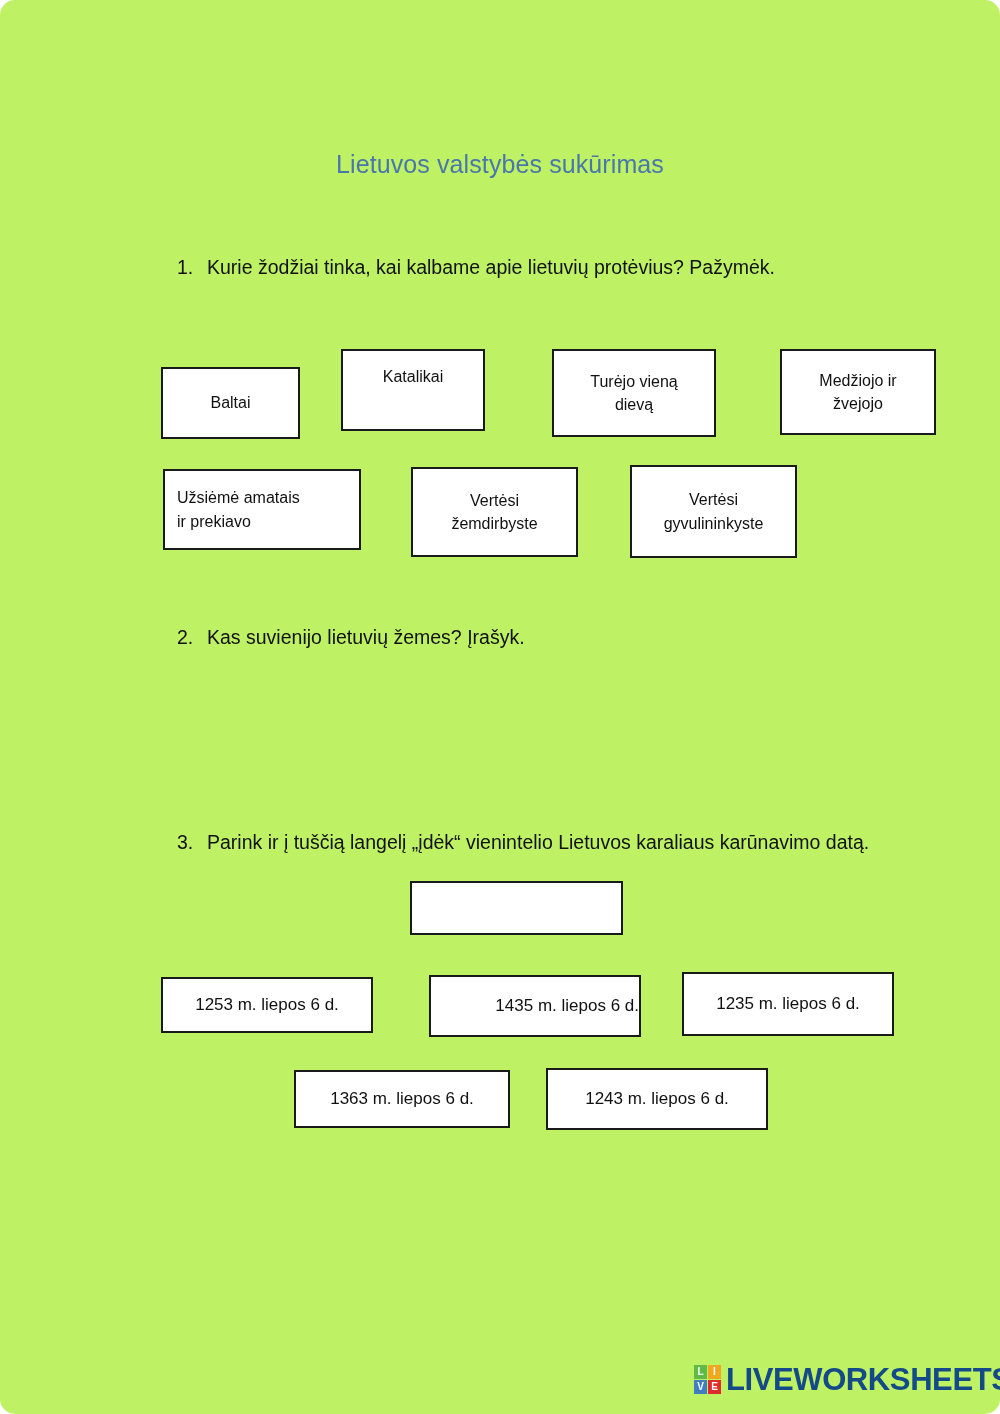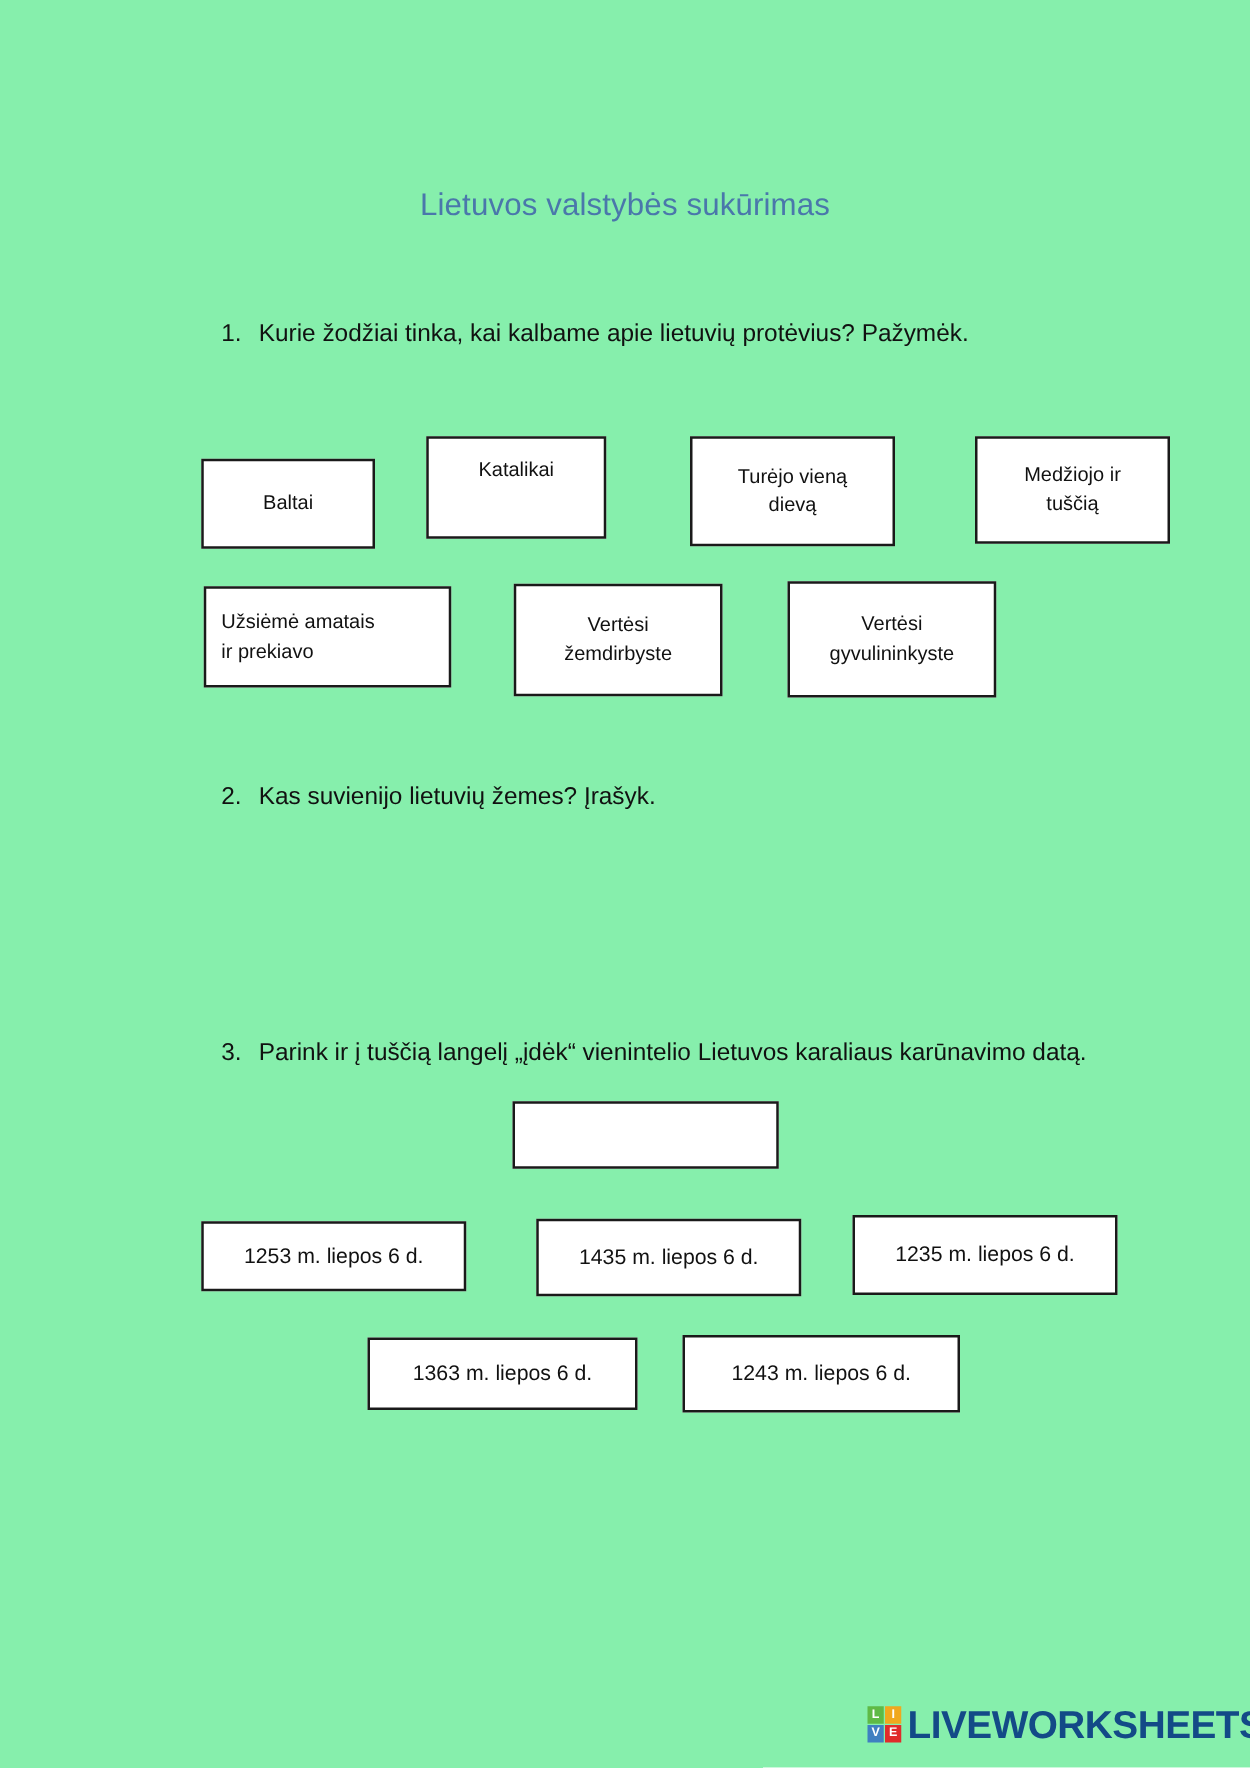--- a/index.html
+++ b/index.html
@@ -9,22 +9,23 @@
     background: #ffffff;
   }
   body {
     font-family: "Liberation Sans", "DejaVu Sans", sans-serif;
     color: #000000;
   }
   #page {
     position: relative;
     width: 1000px;
     height: 1414px;
-    background: #86efac;
+    background: #bef264;
     overflow: hidden;
+    border-radius: 15px;
   }
 
   
   #worksheet-title {
     position: absolute;
     left: 0;
     top: 150px;
     width: 1000px;
     text-align: center;
     font-size: 25px;
@@ -102,21 +103,21 @@
     border: 2px solid #1a1a1a;
     background: #ffffff;
     font-size: 17px;
     color: #111111;
     display: flex;
     align-items: center;
     justify-content: center;
     white-space: nowrap;
   }
   #date-box-0 { left: 161px; top: 977px;  width: 212px; height: 56px; }
-  #date-box-1 { left: 429px; top: 975px;  width: 212px; height: 62px; }
+  #date-box-1 { left: 429px; top: 975px;  width: 212px; height: 62px; justify-content: flex-end; }
   #date-box-2 { left: 682px; top: 972px;  width: 212px; height: 64px; }
   #date-box-3 { left: 294px; top: 1070px; width: 216px; height: 58px; }
   #date-box-4 { left: 546px; top: 1068px; width: 222px; height: 62px; }
 
   
   #footer-logo {
     position: absolute;
     left: 694px;
     top: 1364px;
     display: flex;
@@ -171,21 +172,21 @@
     <span class="line">Katalikai</span>
   </div>
 
   <div class="opt-box center" id="box-viena-dieva">
     <span class="line">Turėjo vieną</span>
     <span class="line">dievą</span>
   </div>
 
   <div class="opt-box center" id="box-medziojo">
     <span class="line">Medžiojo ir</span>
-    <span class="line">tuščią</span>
+    <span class="line">žvejojo</span>
   </div>
 
   <div class="opt-box left" id="box-amatai">
     <span class="line">Užsiėmė amatais</span>
     <span class="line">ir prekiavo</span>
   </div>
 
   <div class="opt-box center" id="box-zemdirbyste">
     <span class="line">Vertėsi</span>
     <span class="line">žemdirbyste</span>

